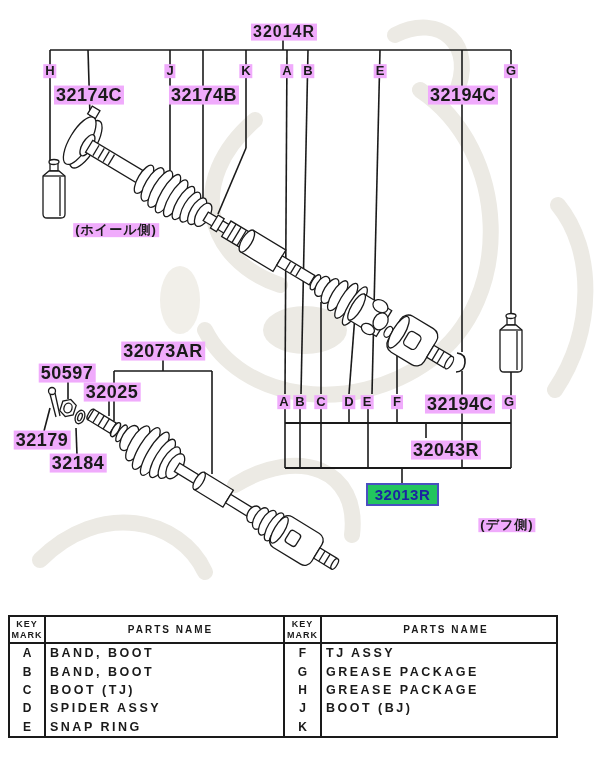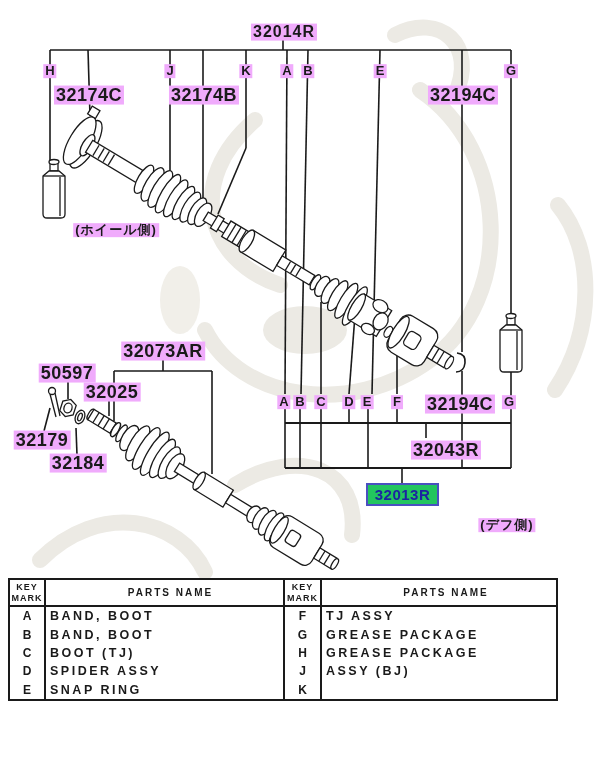--- a/index.html
+++ b/index.html
@@ -28,21 +28,21 @@
     letter-spacing:2px;white-space:nowrap;margin-top:33px;
   }
   .sel{
     position:absolute;left:366px;top:483px;width:73px;height:23px;
     box-sizing:border-box;background:#22c55e;border:2px solid #4a50c0;
     color:#1c24a0;font-size:15px;font-weight:bold;letter-spacing:0.5px;
     display:flex;align-items:center;justify-content:center;cursor:pointer;
   }
   
   .parts-table{
-    position:absolute;left:8px;top:578px;width:550px;height:123px;
+    position:absolute;left:8px;top:615px;width:550px;height:123px;
     box-sizing:border-box;border:2px solid #1a1a1a;
     display:grid;grid-template-columns:36px 239px 37px 236px;
     grid-template-rows:27px repeat(5,1fr);
   }
   .cell{display:flex;align-items:center;font-weight:bold;}
   .c-mark{justify-content:center;font-size:12px;border-right:2px solid #1a1a1a;}
   .c-name{padding-left:4px;font-size:12.5px;letter-spacing:2.5px;}
   .c-name.mid{border-right:2px solid #1a1a1a;}
   .hdr{border-bottom:2px solid #1a1a1a;}
   .hdr-key{flex-direction:column;justify-content:center;font-size:9px;line-height:1.2;letter-spacing:1px;}
@@ -289,21 +289,21 @@
     <div class="cell c-name">GREASE PACKAGE</div>
 
     <div class="cell c-mark">C</div>
     <div class="cell c-name mid">BOOT (TJ)</div>
     <div class="cell c-mark">H</div>
     <div class="cell c-name">GREASE PACKAGE</div>
 
     <div class="cell c-mark">D</div>
     <div class="cell c-name mid">SPIDER ASSY</div>
     <div class="cell c-mark">J</div>
-    <div class="cell c-name">ASSY (BJ)</div>
+    <div class="cell c-name">BOOT (BJ)</div>
 
     <div class="cell c-mark">E</div>
     <div class="cell c-name mid">SNAP RING</div>
     <div class="cell c-mark">K</div>
   </div>
 
   <div class="code">3EL3A71</div>
 
 </div>
 

